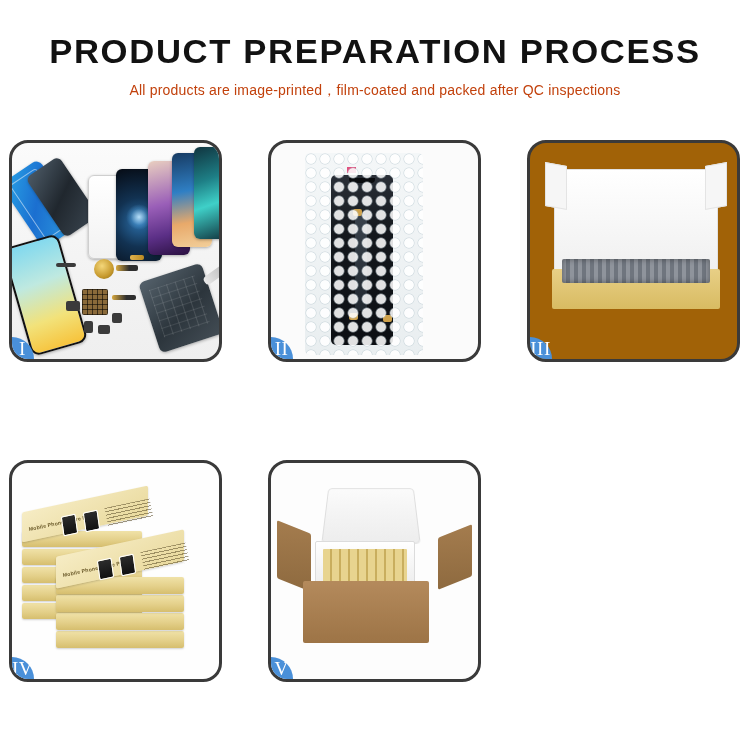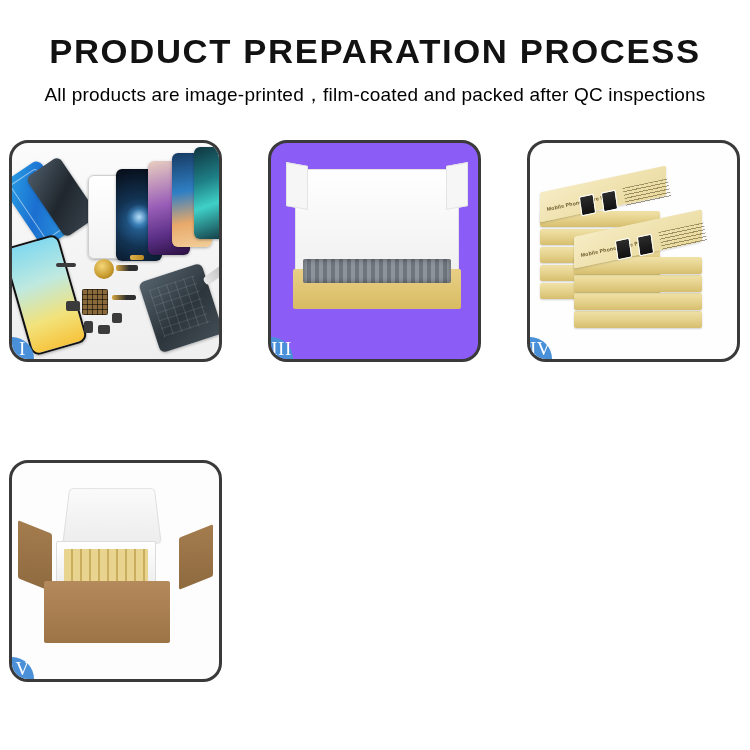--- a/index.html
+++ b/index.html
@@ -17,22 +17,22 @@
     font-size: 34px;
     font-weight: bold;
     color: #121212;
     letter-spacing: 1.6px;
     line-height: 1.05;
     white-space: nowrap;
     transform: scaleX(1.02);
   }
   .subtitle {
     margin-top: 12px;
-    font-size: 19px;
-    color: #000000;
+    font-size: 14px;
+    color: #c2410c;
     letter-spacing: .2px;
     white-space: nowrap;
   }
 
   
   .grid {
     position: absolute;
     left: 9px;
     top: 140px;
     width: 732px;
@@ -191,21 +191,21 @@
   }
   .connector {
     position:absolute; width:9px; height:7px; background:#cfa24c; border-radius:2px; z-index:3;
   }
   .pinktab {
     position:absolute; left:42px; top:14px; width:9px; height:6px;
     background:#e0527f; z-index:3;
   }
 
   
-  .p3 { background:#8b5cf6; }
+  .p3 { background:#a16207; }
   .lid3 {
     position:absolute; left:24px; top:26px; width:164px; height:104px;
     background: linear-gradient(180deg,#ffffff 0%, #f0f0f0 100%);
     border:1px solid #e2e2e2;
     border-radius:2px;
   }
   .lid3::before {
     content:""; position:absolute; left:-10px; top:-6px; width:20px; height:42px;
     background:#f6f6f6; border:1px solid #e4e4e4; transform: skewY(10deg);
   }
@@ -355,20 +355,34 @@
       <div class="part" style="left:54px;top:158px;width:14px;height:10px;"></div>
       <div class="part" style="left:100px;top:170px;width:10px;height:10px;"></div>
       <div class="part gold" style="left:118px;top:112px;width:14px;height:5px;"></div>
       <div class="part" style="left:72px;top:178px;width:9px;height:12px;"></div>
       <div class="part" style="left:86px;top:182px;width:12px;height:9px;"></div>
       <div class="tool"></div>
     </div>
     <div class="badge">I</div>
   </div>
 
+  <div class="panel p2">
+    <div class="stage">
+      <div class="bubblebag">
+        <div class="screen-in"></div>
+        <div class="flexcable"></div>
+        <div class="connector" style="left:48px;top:56px;"></div>
+        <div class="connector" style="left:44px;top:160px;"></div>
+        <div class="connector" style="left:78px;top:162px;"></div>
+        <div class="pinktab"></div>
+        <div class="bubbles"></div>
+      </div>
+    </div>
+    <div class="badge">II</div>
+  </div>
 
   <div class="panel p3">
     <div class="stage">
       <div class="lid3"></div>
       <div class="foam3"></div>
       <div class="tray3"></div>
     </div>
     <div class="badge">III</div>
   </div>
 

